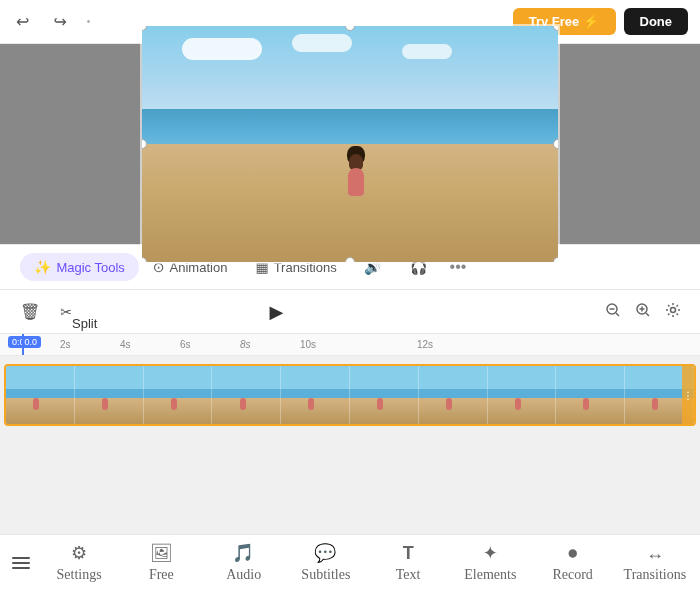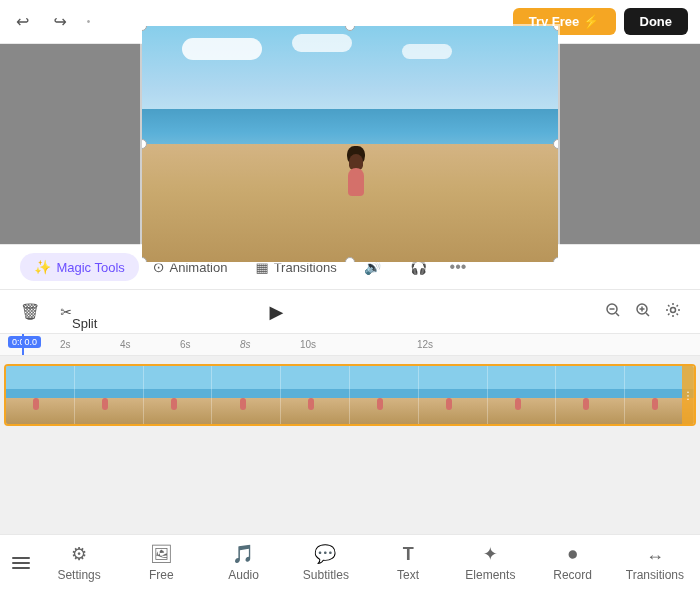--- a/index.html
+++ b/index.html
@@ -411,22 +411,23 @@
       justify-content: center;
       gap: 3px;
       cursor: pointer;
       padding: 6px 2px;
     }
     .nav-item-icon {
       font-size: 18px;
       color: #666;
     }
     .nav-item-label {
-      font-size: 12px;
+      font-size: 14px;
       color: #666;
+      font-family: Liberation Serif, serif;
     }
     .menu-lines {
       display: flex;
       flex-direction: column;
       gap: 3px;
       cursor: pointer;
       padding: 8px;
     }
     .menu-line {
       width: 18px;

